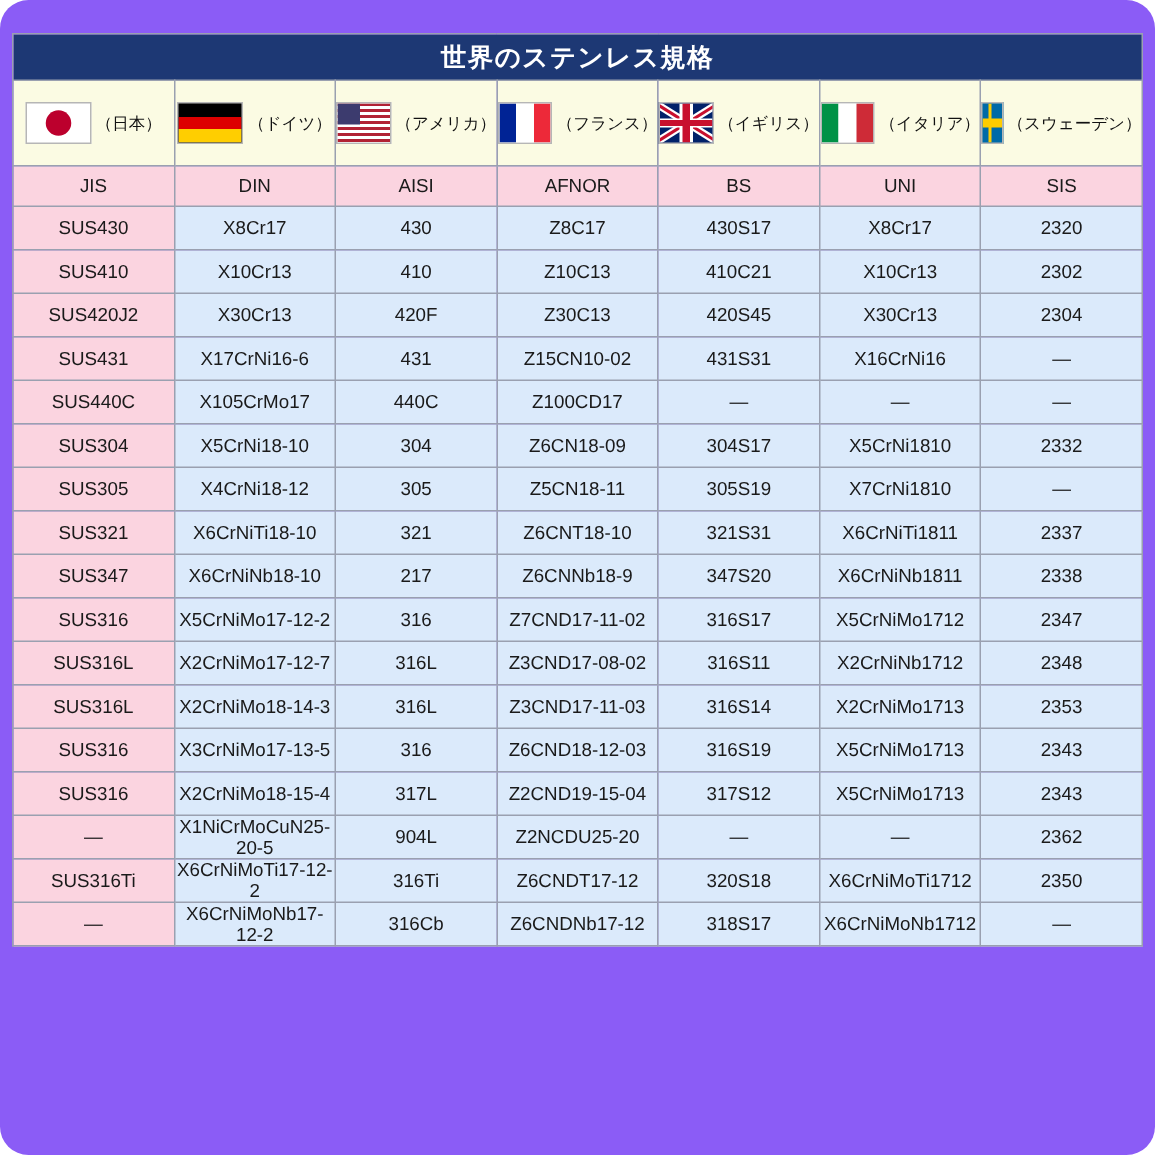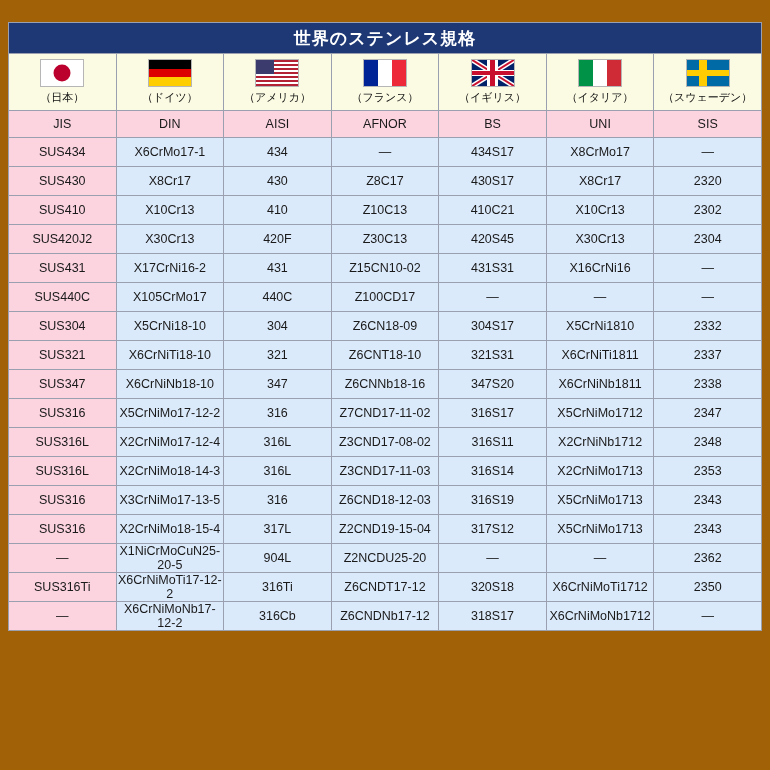--- a/index.html
+++ b/index.html
@@ -10,23 +10,24 @@
   body {
     width: 770px;
     height: 770px;
     font-family: "Liberation Sans", sans-serif;
     overflow: hidden;
   }
   #page {
     position: relative;
     width: 770px;
     height: 770px;
-    background: #a16207;
+    background: #8b5cf6;
     box-sizing: border-box;
     padding: 22px 8px 0 8px;
+    border-radius: 19px;
   }
   table.spec {
     border-collapse: collapse;
     width: 754px;
     margin: 0 auto;
     table-layout: fixed;
   }
   table.spec td, table.spec th {
     border: 1px solid #9aa0b0;
     padding: 0;
@@ -42,21 +43,21 @@
     letter-spacing: 1px;
     border: 1px solid #1d3874;
   }
   .flag-row td {
     background: #fbfbe3;
     height: 56px;
     padding: 4px 2px 3px 2px;
   }
   .flag-wrap {
     display: flex;
-    flex-direction: column;
+    flex-direction: row;
     align-items: center;
     justify-content: center;
     gap: 3px;
   }
   .flag {
     width: 44px;
     height: 28px;
     border: 1px solid #b6b6b6;
     box-sizing: border-box;
     position: relative;
@@ -227,29 +228,20 @@
         <td>DIN</td>
         <td>AISI</td>
         <td>AFNOR</td>
         <td>BS</td>
         <td>UNI</td>
         <td>SIS</td>
       </tr>
     </thead>
     <tbody id="table-body">
         <tr class="data-row">
-          <td class="c-jis">SUS434</td>
-          <td class="c-data">X6CrMo17-1</td>
-          <td class="c-data">434</td>
-          <td class="c-data">—</td>
-          <td class="c-data">434S17</td>
-          <td class="c-data">X8CrMo17</td>
-          <td class="c-data">—</td>
-        </tr>
-        <tr class="data-row">
           <td class="c-jis">SUS430</td>
           <td class="c-data">X8Cr17</td>
           <td class="c-data">430</td>
           <td class="c-data">Z8C17</td>
           <td class="c-data">430S17</td>
           <td class="c-data">X8Cr17</td>
           <td class="c-data">2320</td>
         </tr>
         <tr class="data-row">
           <td class="c-jis">SUS410</td>
@@ -264,21 +256,21 @@
           <td class="c-jis">SUS420J2</td>
           <td class="c-data">X30Cr13</td>
           <td class="c-data">420F</td>
           <td class="c-data">Z30C13</td>
           <td class="c-data">420S45</td>
           <td class="c-data">X30Cr13</td>
           <td class="c-data">2304</td>
         </tr>
         <tr class="data-row">
           <td class="c-jis">SUS431</td>
-          <td class="c-data">X17CrNi16-2</td>
+          <td class="c-data">X17CrNi16-6</td>
           <td class="c-data">431</td>
           <td class="c-data">Z15CN10-02</td>
           <td class="c-data">431S31</td>
           <td class="c-data">X16CrNi16</td>
           <td class="c-data">—</td>
         </tr>
         <tr class="data-row">
           <td class="c-jis">SUS440C</td>
           <td class="c-data">X105CrMo17</td>
           <td class="c-data">440C</td>
@@ -290,49 +282,58 @@
         <tr class="data-row">
           <td class="c-jis">SUS304</td>
           <td class="c-data">X5CrNi18-10</td>
           <td class="c-data">304</td>
           <td class="c-data">Z6CN18-09</td>
           <td class="c-data">304S17</td>
           <td class="c-data">X5CrNi1810</td>
           <td class="c-data">2332</td>
         </tr>
         <tr class="data-row">
+          <td class="c-jis">SUS305</td>
+          <td class="c-data">X4CrNi18-12</td>
+          <td class="c-data">305</td>
+          <td class="c-data">Z5CN18-11</td>
+          <td class="c-data">305S19</td>
+          <td class="c-data">X7CrNi1810</td>
+          <td class="c-data">—</td>
+        </tr>
+        <tr class="data-row">
           <td class="c-jis">SUS321</td>
           <td class="c-data">X6CrNiTi18-10</td>
           <td class="c-data">321</td>
           <td class="c-data">Z6CNT18-10</td>
           <td class="c-data">321S31</td>
           <td class="c-data">X6CrNiTi1811</td>
           <td class="c-data">2337</td>
         </tr>
         <tr class="data-row">
           <td class="c-jis">SUS347</td>
           <td class="c-data">X6CrNiNb18-10</td>
-          <td class="c-data">347</td>
-          <td class="c-data">Z6CNNb18-16</td>
+          <td class="c-data">217</td>
+          <td class="c-data">Z6CNNb18-9</td>
           <td class="c-data">347S20</td>
           <td class="c-data">X6CrNiNb1811</td>
           <td class="c-data">2338</td>
         </tr>
         <tr class="data-row">
           <td class="c-jis">SUS316</td>
           <td class="c-data">X5CrNiMo17-12-2</td>
           <td class="c-data">316</td>
           <td class="c-data">Z7CND17-11-02</td>
           <td class="c-data">316S17</td>
           <td class="c-data">X5CrNiMo1712</td>
           <td class="c-data">2347</td>
         </tr>
         <tr class="data-row">
           <td class="c-jis">SUS316L</td>
-          <td class="c-data">X2CrNiMo17-12-4</td>
+          <td class="c-data">X2CrNiMo17-12-7</td>
           <td class="c-data">316L</td>
           <td class="c-data">Z3CND17-08-02</td>
           <td class="c-data">316S11</td>
           <td class="c-data">X2CrNiNb1712</td>
           <td class="c-data">2348</td>
         </tr>
         <tr class="data-row">
           <td class="c-jis">SUS316L</td>
           <td class="c-data">X2CrNiMo18-14-3</td>
           <td class="c-data">316L</td>

